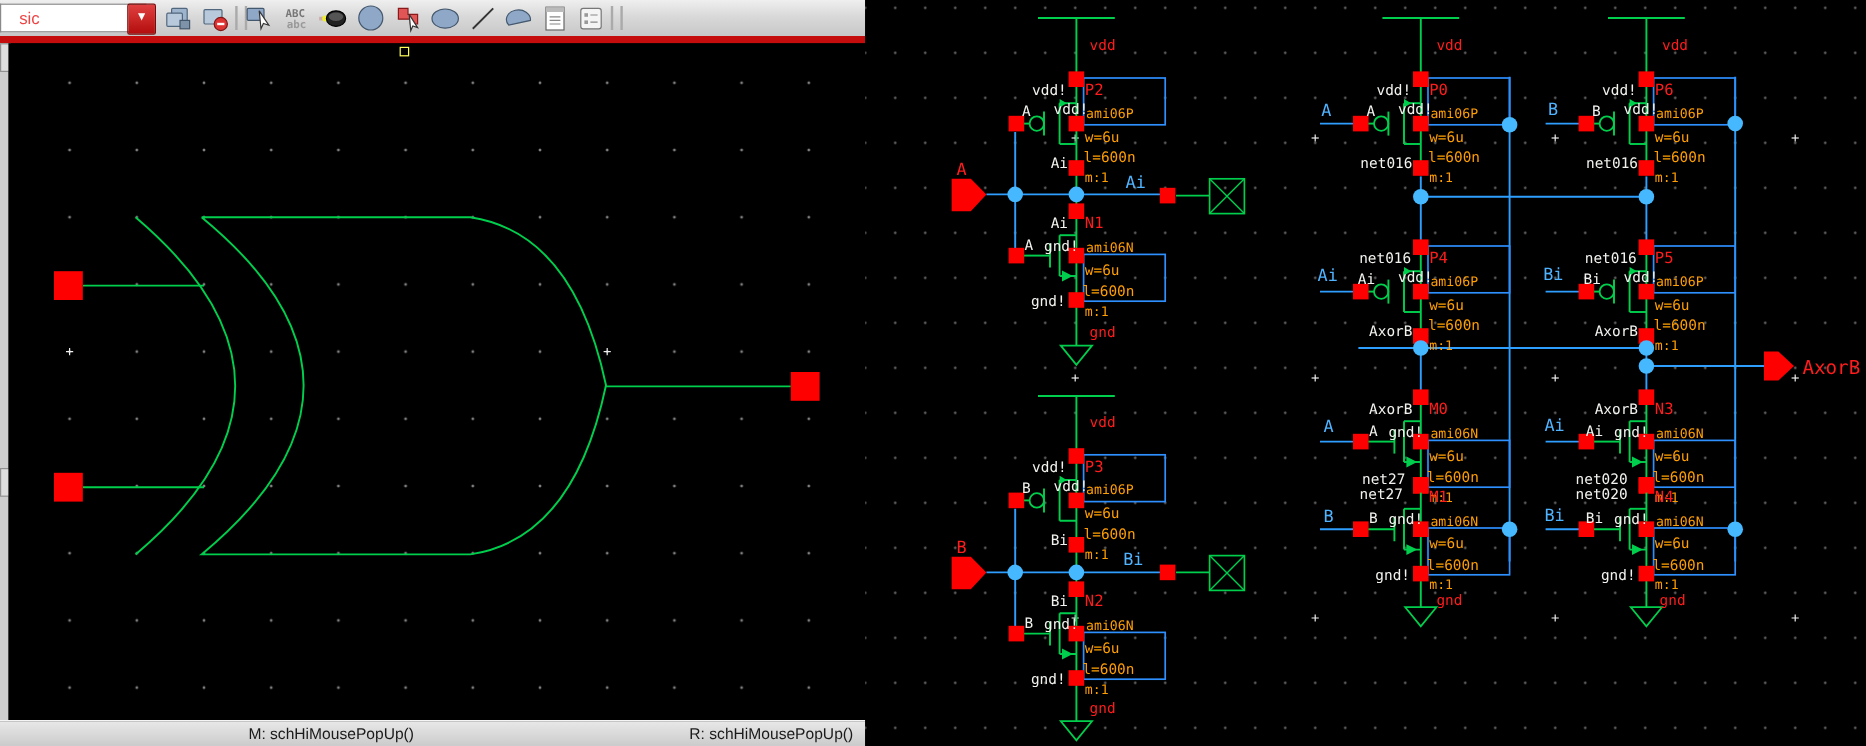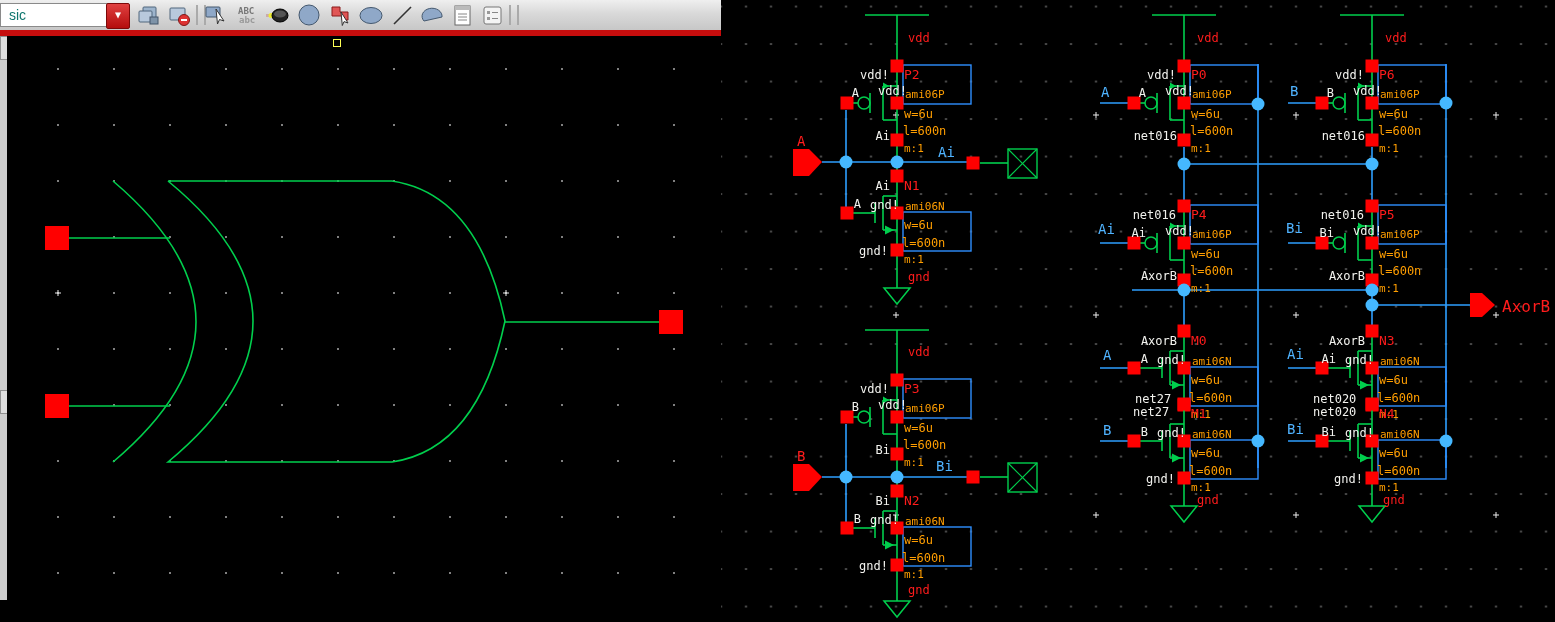--- a/index.html
+++ b/index.html
@@ -5,21 +5,21 @@
   html,body{margin:0;padding:0;background:#333;}
   #app{position:relative;width:1555px;height:622px;overflow:hidden;background:#000;
        font-family:"DejaVu Sans Mono","Liberation Mono",monospace;}
   
   #left-window{position:absolute;left:0;top:0;width:721px;height:622px;background:#000;}
   #toolbar{position:absolute;left:0;top:0;width:721px;height:30px;
            background:linear-gradient(#efefef,#d9d9d9 45%,#c7c7c7);border-bottom:1px solid #9a9a9a;}
   #red-line{position:absolute;left:0;top:30px;width:721px;height:6px;background:#c60d0d;border-bottom:1px solid #5c0404;}
   #combo{position:absolute;left:0;top:3px;width:130px;height:24px;}
   #combo input{position:absolute;left:0;top:0;width:106px;height:22px;border:1px solid #8a8a8a;
-               border-right:none;background:#fff;font:14px "Liberation Sans",sans-serif;padding:0 0 0 8px;color:#0f766e;}
+               border-right:none;background:#fff;font:14px "Liberation Sans",sans-serif;padding:0 0 0 15px;color:#ef4444;}
   #combo .drop{position:absolute;right:0;top:0;width:22px;height:24px;background:linear-gradient(#e04040,#b40d0d);
                border:1px solid #7c0808;border-radius:2px;color:#fff;text-align:center;line-height:22px;font-size:10px;}
   .tbtn{position:absolute;top:3px;width:26px;height:25px;font-weight:bold;}
   .tsep{position:absolute;top:5px;width:6px;height:20px;
         border-left:2px solid #aaa;border-right:2px solid #aaa;}
   #canvas-left{position:absolute;left:7px;top:36px;width:714px;height:564px;background:#000;
      background-image:radial-gradient(circle,rgba(255,255,255,.5) .8px,transparent 1.5px);
      background-size:56px 56px;background-position:23px 5px;}
   #left-strip{position:absolute;left:0;top:36px;width:7px;height:564px;background:#cdcdcd;border-right:1px solid #8f8f8f;}
   .strip-btn{position:absolute;left:0;width:7px;height:22px;background:#dedede;border:1px solid #909090;}
@@ -143,20 +143,24 @@
           <path d="M168,181 L392,181 Q478,194 505,321 Q478,449 392,462 L168,462 Q338,321 168,181" fill="none" stroke="#00cf4d" stroke-width="1.6"></path>
           <line x1="69" y1="238" x2="170" y2="238" stroke="#00cf4d" stroke-width="1.6"></line>
           <line x1="69" y1="406" x2="170" y2="406" stroke="#00cf4d" stroke-width="1.6"></line>
           <line x1="505" y1="322" x2="659" y2="322" stroke="#00cf4d" stroke-width="1.6"></line>
           <rect x="45" y="226" width="24" height="24" fill="#ff0000"></rect>
           <rect x="45" y="394" width="24" height="24" fill="#ff0000"></rect>
           <rect x="659" y="310" width="24" height="24" fill="#ff0000"></rect>
         </svg>
     </div>
     <div id="marker-yellow"></div>
+    <div id="statusbar">
+      <span id="status-m">M: schHiMousePopUp()</span>
+      <span id="status-r">R: schHiMousePopUp()</span>
+    </div>
   </div>
 
   <div id="right-window">
     <svg id="svg-right" width="834" height="622" viewBox="721 0 834 622">
         <line x1="893" y1="115" x2="899" y2="115" stroke="#eeeeee" stroke-width="1"></line>
         <line x1="896" y1="112" x2="896" y2="118" stroke="#eeeeee" stroke-width="1"></line>
         <line x1="1093" y1="115" x2="1099" y2="115" stroke="#eeeeee" stroke-width="1"></line>
         <line x1="1096" y1="112" x2="1096" y2="118" stroke="#eeeeee" stroke-width="1"></line>
         <line x1="1293" y1="115" x2="1299" y2="115" stroke="#eeeeee" stroke-width="1"></line>
         <line x1="1296" y1="112" x2="1296" y2="118" stroke="#eeeeee" stroke-width="1"></line>

